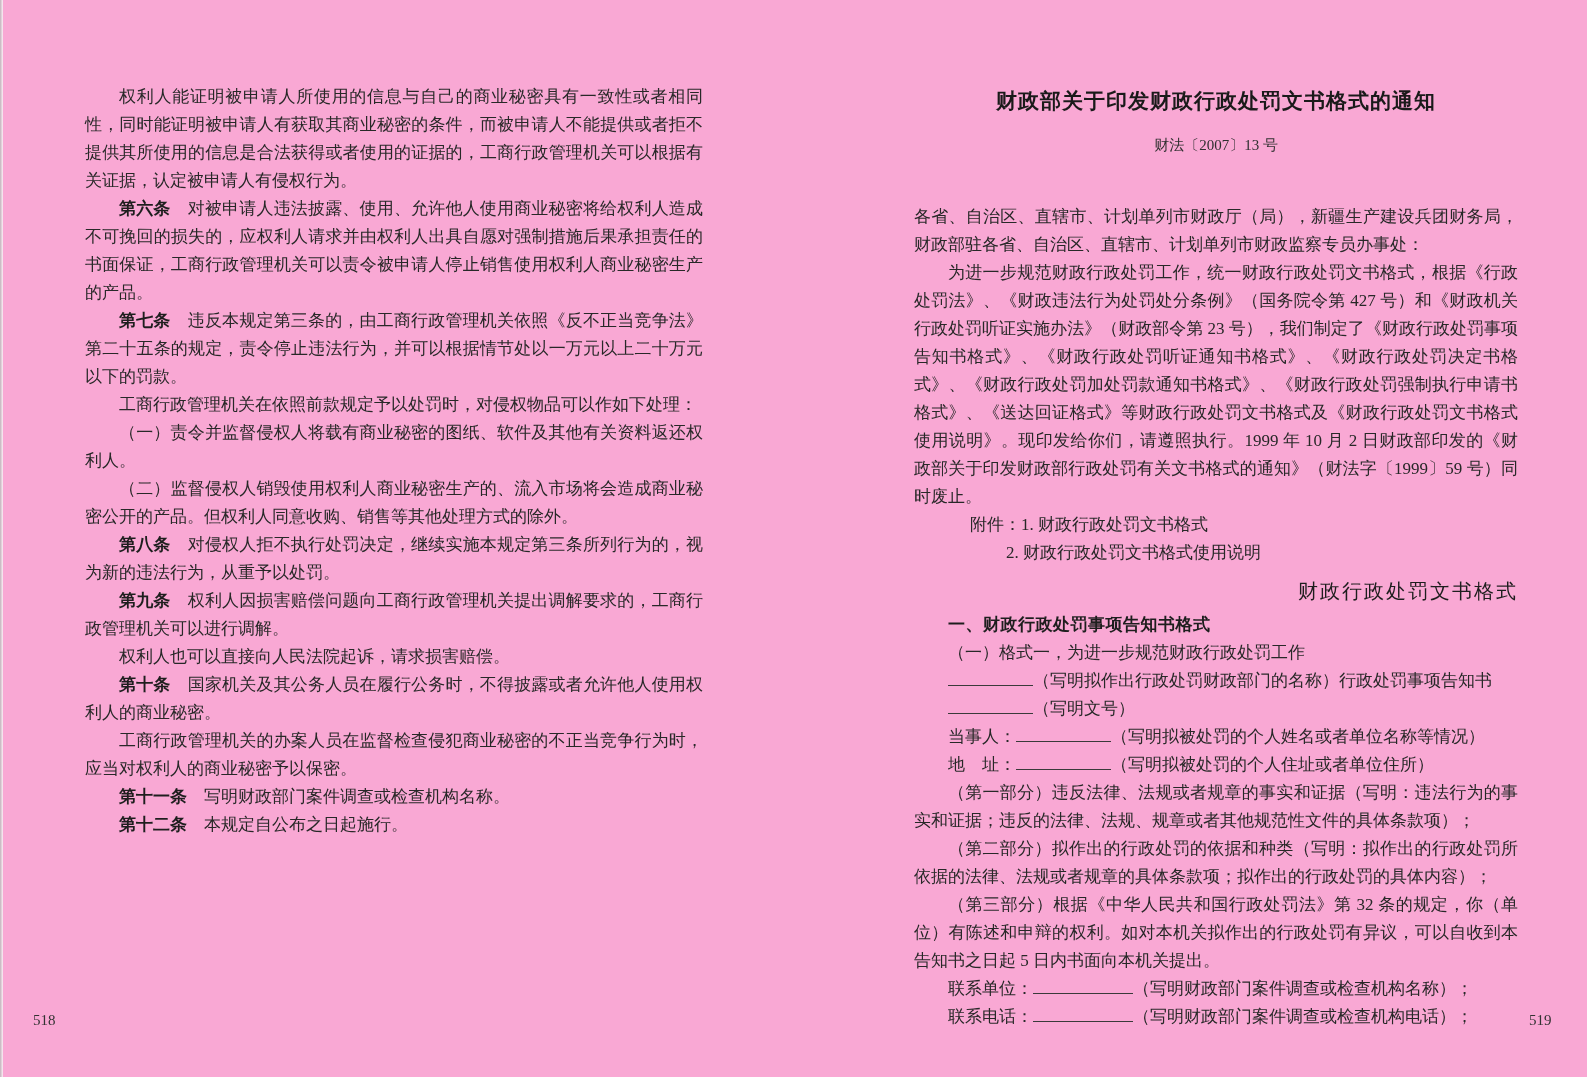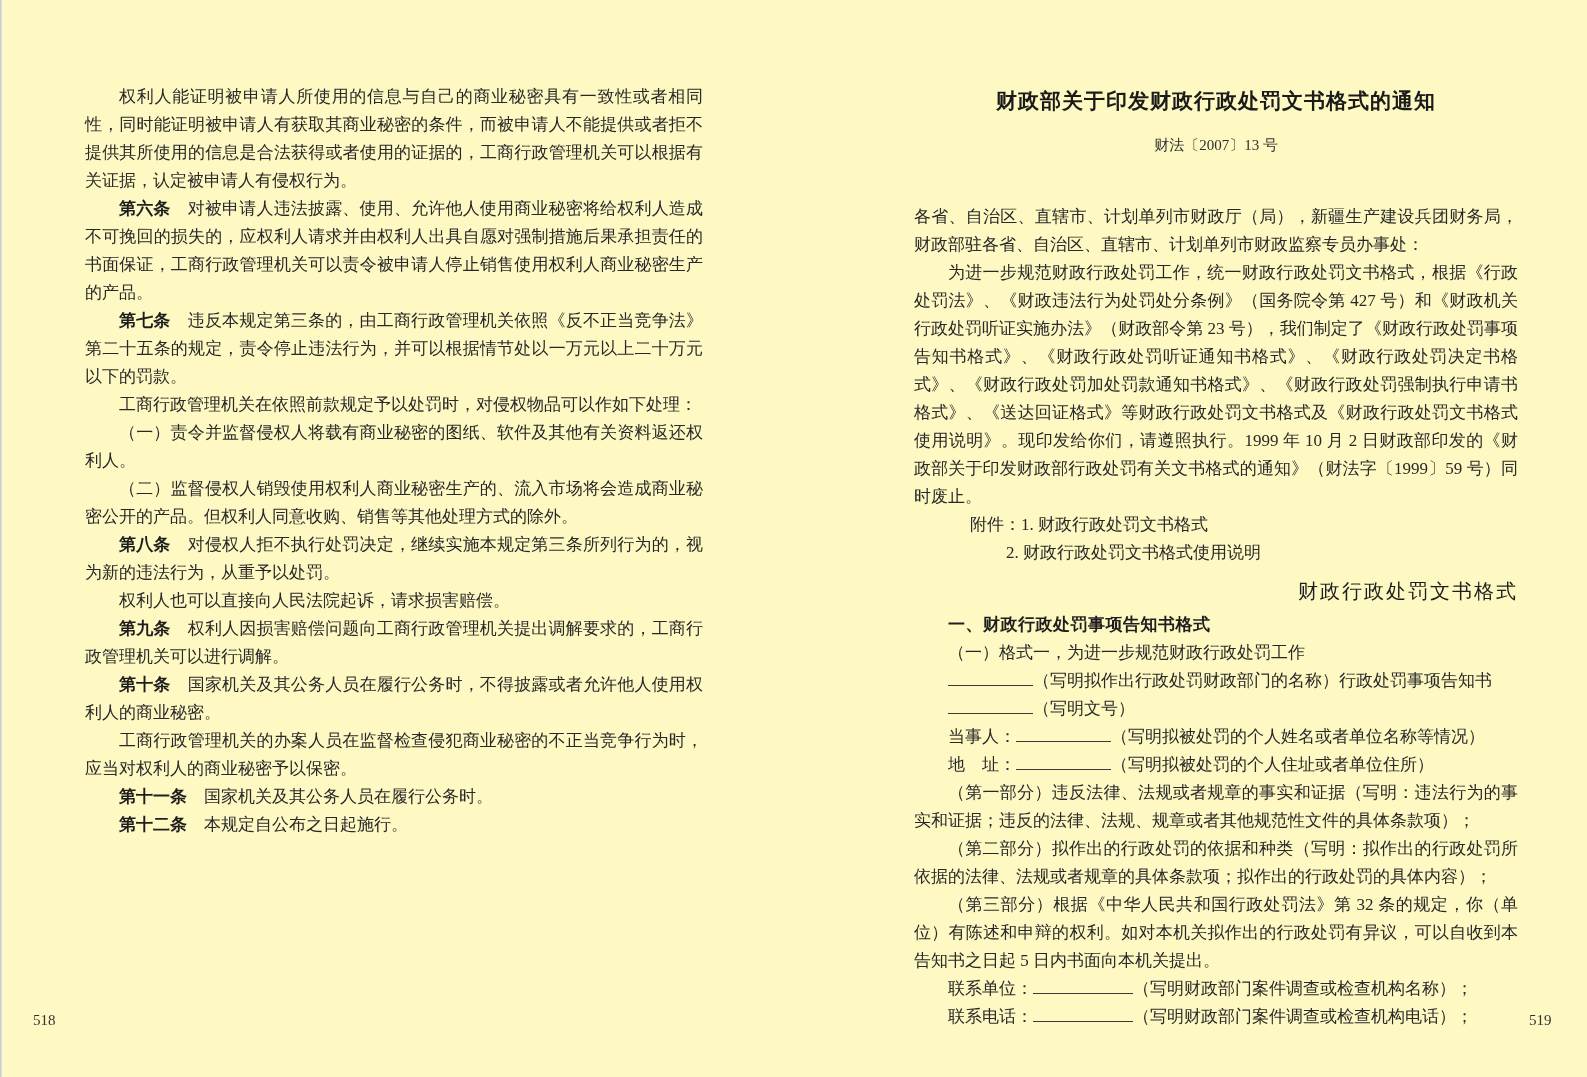--- a/index.html
+++ b/index.html
@@ -11,21 +11,21 @@
     width: 1587px;
     height: 1077px;
     position: relative;
     overflow: hidden;
     font-family: "Liberation Serif", "DejaVu Serif", serif;
     color: #282828;
   }
   .spread {
     position: absolute;
     inset: 0;
-    background: #fef9c3;
+    background: #f9a8d4;
   }
   .scan-edge {
     position: absolute;
     left: 0;
     top: 0;
     width: 3px;
     height: 100%;
     background: linear-gradient(to right, #b5b5b5, #ffffff);
     opacity: 0.8;
   }
@@ -110,25 +110,25 @@
 
   <div class="page-left">
     <div class="page-body" style="margin-top:0">
         <p class="p-indent"><span>权利人能证明被申请人所使用的信息与自己的商业秘密具有一致性或者相同性，同时能证明被申请人有获取其商业秘密的条件，而被申请人不能提供或者拒不提供其所使用的信息是合法获得或者使用的证据的，工商行政管理机关可以根据有关证据，认定被申请人有侵权行为。</span></p>
         <p class="p-indent"><span class="heiti">第六条</span><span>　对被申请人违法披露、使用、允许他人使用商业秘密将给权利人造成不可挽回的损失的，应权利人请求并由权利人出具自愿对强制措施后果承担责任的书面保证，工商行政管理机关可以责令被申请人停止销售使用权利人商业秘密生产的产品。</span></p>
         <p class="p-indent"><span class="heiti">第七条</span><span>　违反本规定第三条的，由工商行政管理机关依照《反不正当竞争法》第二十五条的规定，责令停止违法行为，并可以根据情节处以一万元以上二十万元以下的罚款。</span></p>
         <p class="p-indent"><span>工商行政管理机关在依照前款规定予以处罚时，对侵权物品可以作如下处理：</span></p>
         <p class="p-indent"><span>（一）责令并监督侵权人将载有商业秘密的图纸、软件及其他有关资料返还权利人。</span></p>
         <p class="p-indent"><span>（二）监督侵权人销毁使用权利人商业秘密生产的、流入市场将会造成商业秘密公开的产品。但权利人同意收购、销售等其他处理方式的除外。</span></p>
         <p class="p-indent"><span class="heiti">第八条</span><span>　对侵权人拒不执行处罚决定，继续实施本规定第三条所列行为的，视为新的违法行为，从重予以处罚。</span></p>
+        <p class="p-indent"><span class="heiti">第九条</span><span>　权利人因损害赔偿问题向工商行政管理机关提出调解要求的，工商行政管理机关可以进行调解。</span></p>
         <p class="p-indent"><span>权利人也可以直接向人民法院起诉，请求损害赔偿。</span></p>
-        <p class="p-indent"><span class="heiti">第九条</span><span>　权利人因损害赔偿问题向工商行政管理机关提出调解要求的，工商行政管理机关可以进行调解。</span></p>
         <p class="p-indent"><span class="heiti">第十条</span><span>　国家机关及其公务人员在履行公务时，不得披露或者允许他人使用权利人的商业秘密。</span></p>
         <p class="p-indent"><span>工商行政管理机关的办案人员在监督检查侵犯商业秘密的不正当竞争行为时，应当对权利人的商业秘密予以保密。</span></p>
-        <p class="p-indent"><span class="heiti">第十一条</span><span>　国家机关及其公务人员在履行公务时。</span></p>
+        <p class="p-indent"><span class="heiti">第十一条</span><span>　写明财政部门案件调查或检查机构名称。</span></p>
         <p class="p-indent"><span class="heiti">第十二条</span><span>　本规定自公布之日起施行。</span></p>
       </div>
   </div>
 
   <div class="page-right">
     <h1 class="doc-title">财政部关于印发财政行政处罚文书格式的通知</h1>
     <div class="doc-number">财法〔2007〕13 号</div>
     <div class="page-body">
         <p class="p-flush"><span>各省、自治区、直辖市、计划单列市财政厅（局），新疆生产建设兵团财务局，财政部驻各省、自治区、直辖市、计划单列市财政监察专员办事处：</span></p>
         <p class="p-indent"><span>为进一步规范财政行政处罚工作，统一财政行政处罚文书格式，根据《行政处罚法》、《财政违法行为处罚处分条例》（国务院令第 427 号）和《财政机关行政处罚听证实施办法》（财政部令第 23 号），我们制定了《财政行政处罚事项告知书格式》、《财政行政处罚听证通知书格式》、《财政行政处罚决定书格式》、《财政行政处罚加处罚款通知书格式》、《财政行政处罚强制执行申请书格式》、《送达回证格式》等财政行政处罚文书格式及《财政行政处罚文书格式使用说明》。现印发给你们，请遵照执行。1999 年 10 月 2 日财政部印发的《财政部关于印发财政部行政处罚有关文书格式的通知》（财法字〔1999〕59 号）同时废止。</span></p>

